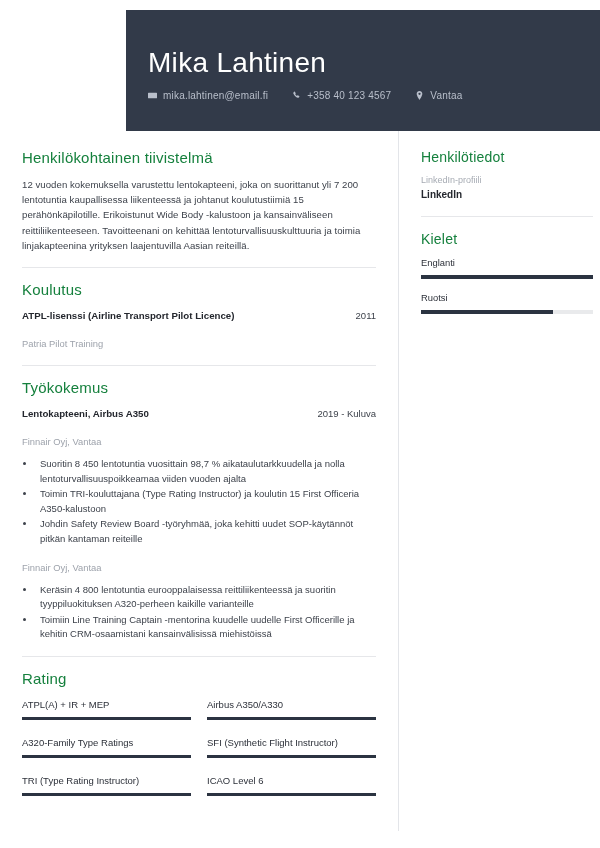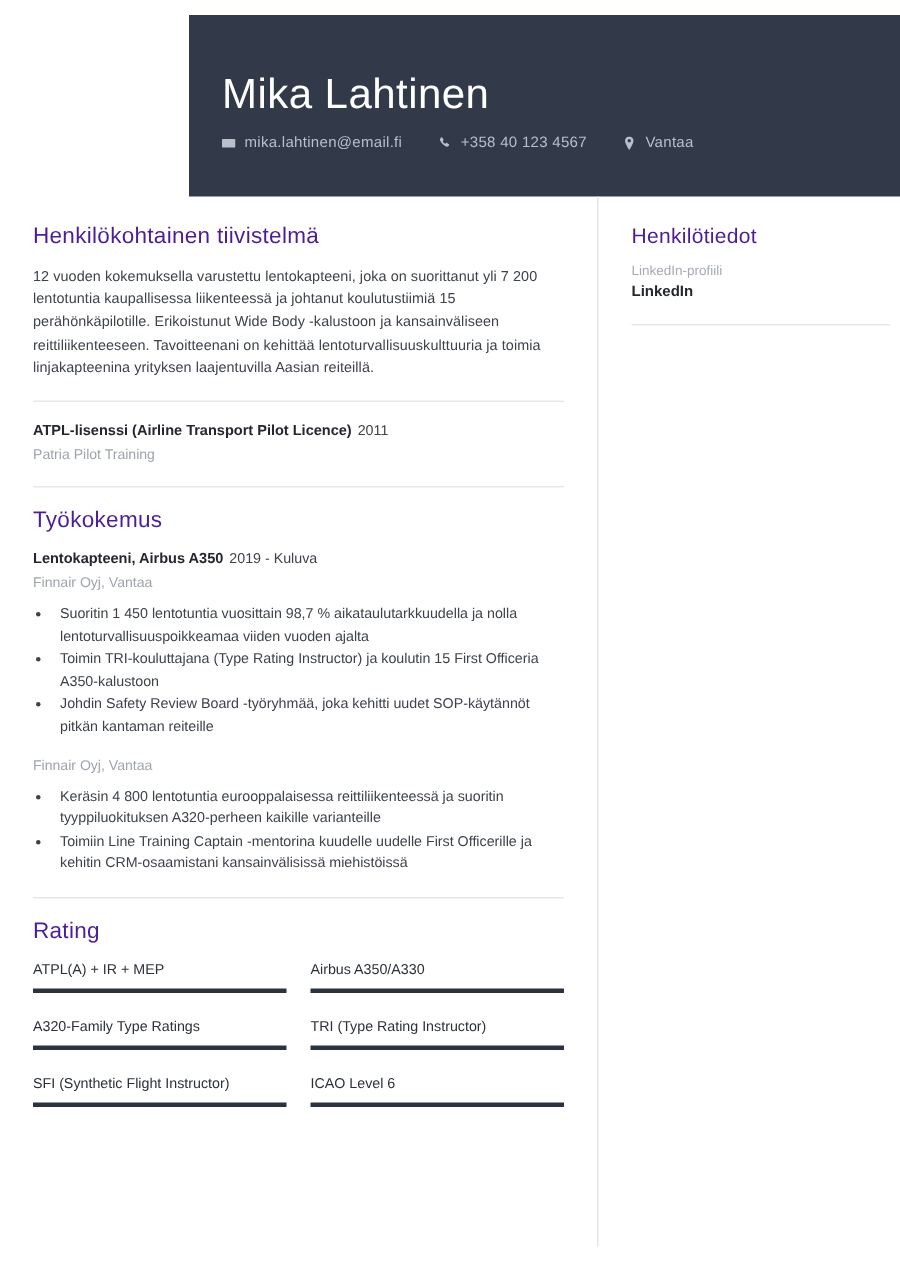--- a/index.html
+++ b/index.html
@@ -69,21 +69,21 @@
     padding: 18px 7px 0 22px;
     border-left: 1px solid #e3e5e9;
     min-height: 700px;
   }
 
   
   .section { margin-bottom: 4px; }
   .section-title {
     font-size: 15px;
     font-weight: 400;
-    color: #4c1d95;
+    color: #15803d;
     letter-spacing: 0.2px;
     margin-bottom: 11px;
   }
   .section-title.side {
     font-size: 14px;
     margin-bottom: 9px;
   }
   .divider {
     height: 1px;
     background: #e6e7ea;
@@ -96,42 +96,42 @@
     line-height: 15.2px;
     color: #3d424b;
     letter-spacing: 0.05px;
   }
 
   
   .entry { margin-bottom: 2px; }
   .entry + .entry { margin-top: 10px; }
   .entry-head {
     display: flex;
-    justify-content: flex-start;
+    justify-content: space-between;
     align-items: flex-start;
     gap: 4px;
   }
   .entry-title {
     font-size: 9.7px;
     font-weight: bold;
     color: #24272e;
     line-height: 14px;
     max-width: 255px;
   }
   .entry-date {
     font-size: 9.5px;
     color: #3d424b;
     white-space: nowrap;
     line-height: 14px;
   }
   .entry-sub {
     font-size: 9.4px;
     color: #9ea3ac;
     line-height: 14px;
-    margin-top: 1px;
+    margin-top: 14px;
   }
   .bullets {
     margin: 8px 0 0 14px;
     padding: 0;
   }
   .bullets li {
     font-size: 9.5px;
     line-height: 14.6px;
     color: #3d424b;
     margin-bottom: 1px;
@@ -239,20 +239,21 @@
     <div class="col-main">
 
       <div class="section">
         <div class="section-title">Henkilökohtainen tiivistelmä</div>
         <div class="summary-text">12 vuoden kokemuksella varustettu lentokapteeni, joka on suorittanut yli 7 200 lentotuntia kaupallisessa liikenteessä ja johtanut koulutustiimiä 15 perähönkäpilotille. Erikoistunut Wide Body -kalustoon ja kansainväliseen reittiliikenteeseen. Tavoitteenani on kehittää lentoturvallisuuskulttuuria ja toimia linjakapteenina yrityksen laajentuvilla Aasian reiteillä.</div>
       </div>
 
       <div class="divider"></div>
 
       <div class="section">
+        <div class="section-title">Koulutus</div>
         <div class="entry">
           <div class="entry-head">
             <div class="entry-title">ATPL-lisenssi (Airline Transport Pilot Licence)</div>
             <div class="entry-date">2011</div>
           </div>
           <div class="entry-sub">Patria Pilot Training</div>
         </div>
       </div>
 
       <div class="divider"></div>
@@ -260,21 +261,21 @@
       <div class="section">
         <div class="section-title">Työkokemus</div>
 
         <div class="entry">
           <div class="entry-head">
             <div class="entry-title">Lentokapteeni, Airbus A350</div>
             <div class="entry-date">2019 - Kuluva</div>
           </div>
           <div class="entry-sub">Finnair Oyj, Vantaa</div>
           <ul class="bullets">
-            <li>Suoritin 1 450 lentotuntia vuosittain 98,7 % aikataulutarkkuudella ja nolla lentoturvallisuuspoikkeamaa viiden vuoden ajalta</li>
+            <li>Suoritin 8 450 lentotuntia vuosittain 98,7 % aikataulutarkkuudella ja nolla lentoturvallisuuspoikkeamaa viiden vuoden ajalta</li>
             <li>Toimin TRI-kouluttajana (Type Rating Instructor) ja koulutin 15 First Officeria A350-kalustoon</li>
             <li>Johdin Safety Review Board -työryhmää, joka kehitti uudet SOP-käytännöt pitkän kantaman reiteille</li>
           </ul>
         </div>
 
         <div class="entry">
           <div class="entry-sub">Finnair Oyj, Vantaa</div>
           <ul class="bullets">
             <li>Keräsin 4 800 lentotuntia eurooppalaisessa reittiliikenteessä ja suoritin tyyppiluokituksen A320-perheen kaikille varianteille</li>
             <li>Toimiin Line Training Captain -mentorina kuudelle uudelle First Officerille ja kehitin CRM-osaamistani kansainvälisissä miehistöissä</li>
@@ -303,28 +304,28 @@
           </div>
 
           <div>
             <div class="skill-label">A320-Family Type Ratings</div>
             <div class="skill-bar">
                 <span style="width: 100%;"></span>
               </div>
           </div>
 
           <div>
+            <div class="skill-label">SFI (Synthetic Flight Instructor)</div>
+            <div class="skill-bar">
+                <span style="width: 100%;"></span>
+              </div>
+          </div>
+
+          <div>
             <div class="skill-label">TRI (Type Rating Instructor)</div>
-            <div class="skill-bar">
-                <span style="width: 100%;"></span>
-              </div>
-          </div>
-
-          <div>
-            <div class="skill-label">SFI (Synthetic Flight Instructor)</div>
             <div class="skill-bar">
                 <span style="width: 100%;"></span>
               </div>
           </div>
 
           <div>
             <div class="skill-label">ICAO Level 6</div>
             <div class="skill-bar">
                 <span style="width: 100%;"></span>
               </div>
@@ -340,17 +341,35 @@
       <div class="section">
         <div class="section-title side">Henkilötiedot</div>
         <div>
           <div class="side-field-label">LinkedIn-profiili</div>
           <div class="side-field-value">LinkedIn</div>
         </div>
       </div>
 
       <div class="divider side"></div>
 
+      <div class="section">
+        <div class="section-title side">Kielet</div>
+
+        <div class="lang-item">
+          <div class="lang-name">Englanti</div>
+          <div class="lang-bar">
+              <span style="width: 100%;"></span>
+            </div>
+        </div>
+
+        <div class="lang-item">
+          <div class="lang-name">Ruotsi</div>
+          <div class="lang-bar">
+              <span style="width: 77%;"></span>
+            </div>
+        </div>
+
+      </div>
 
     </div>
 
   </div>
 </div>
 
 </body></html>

